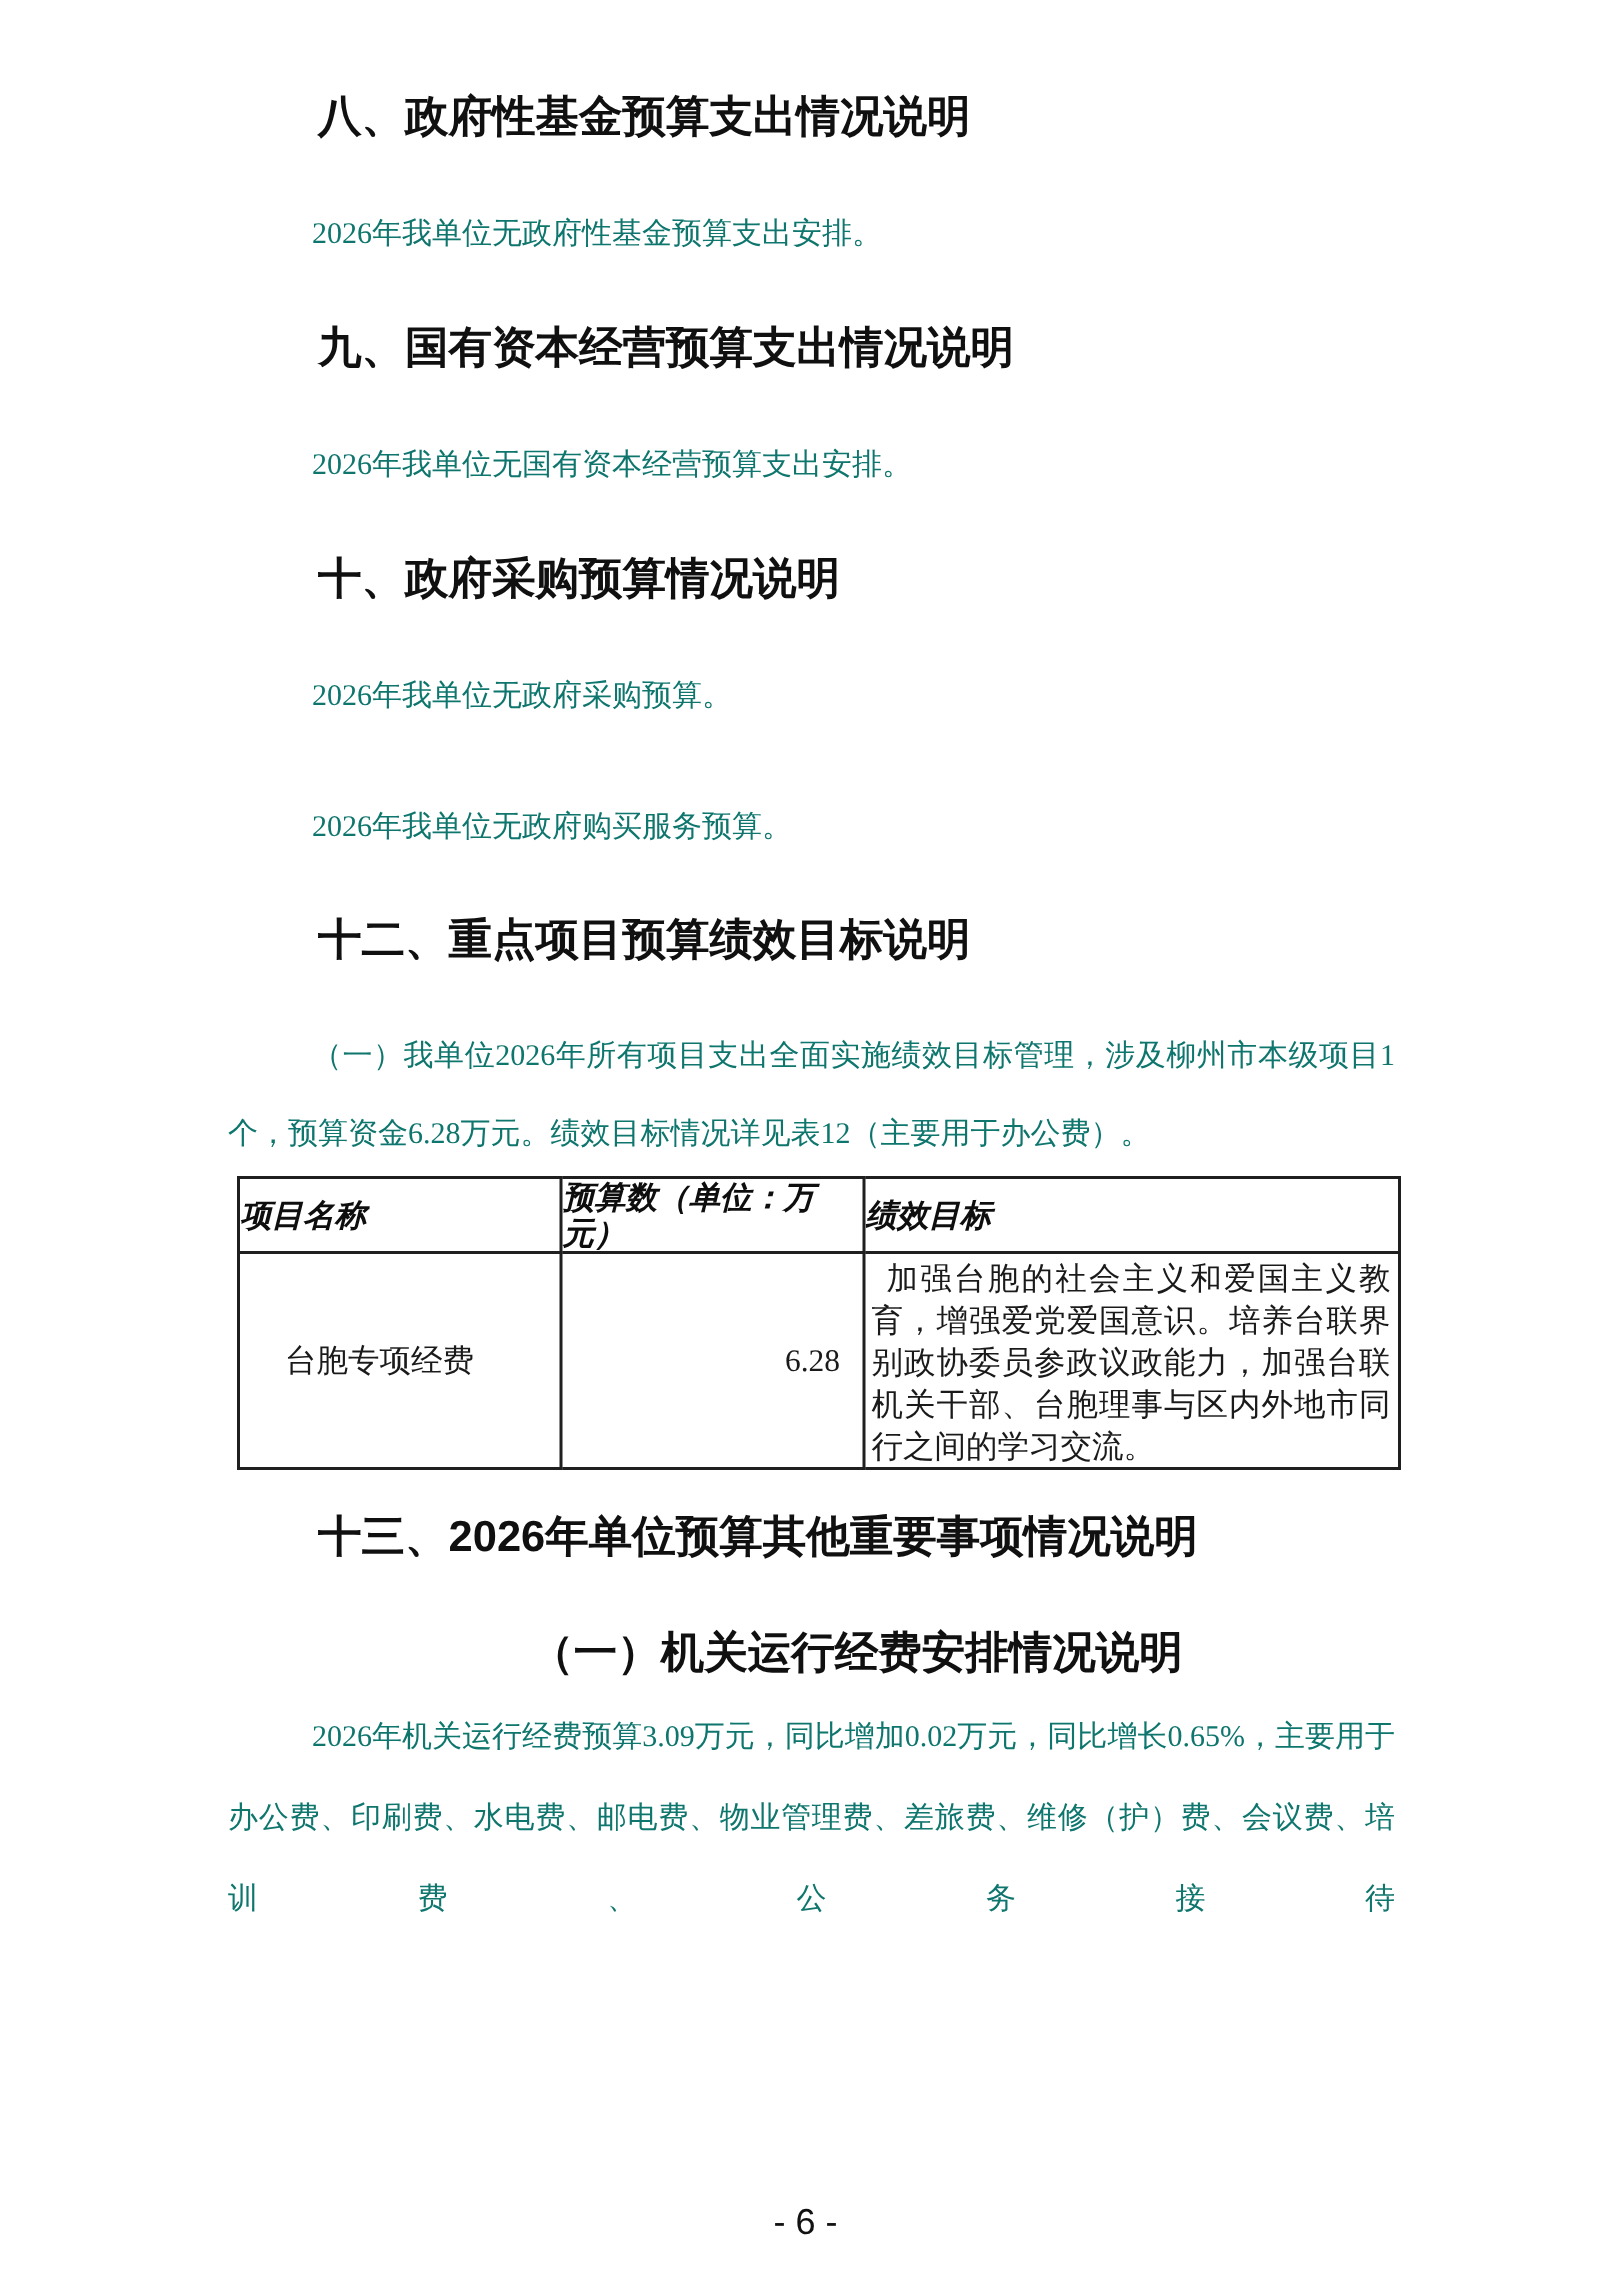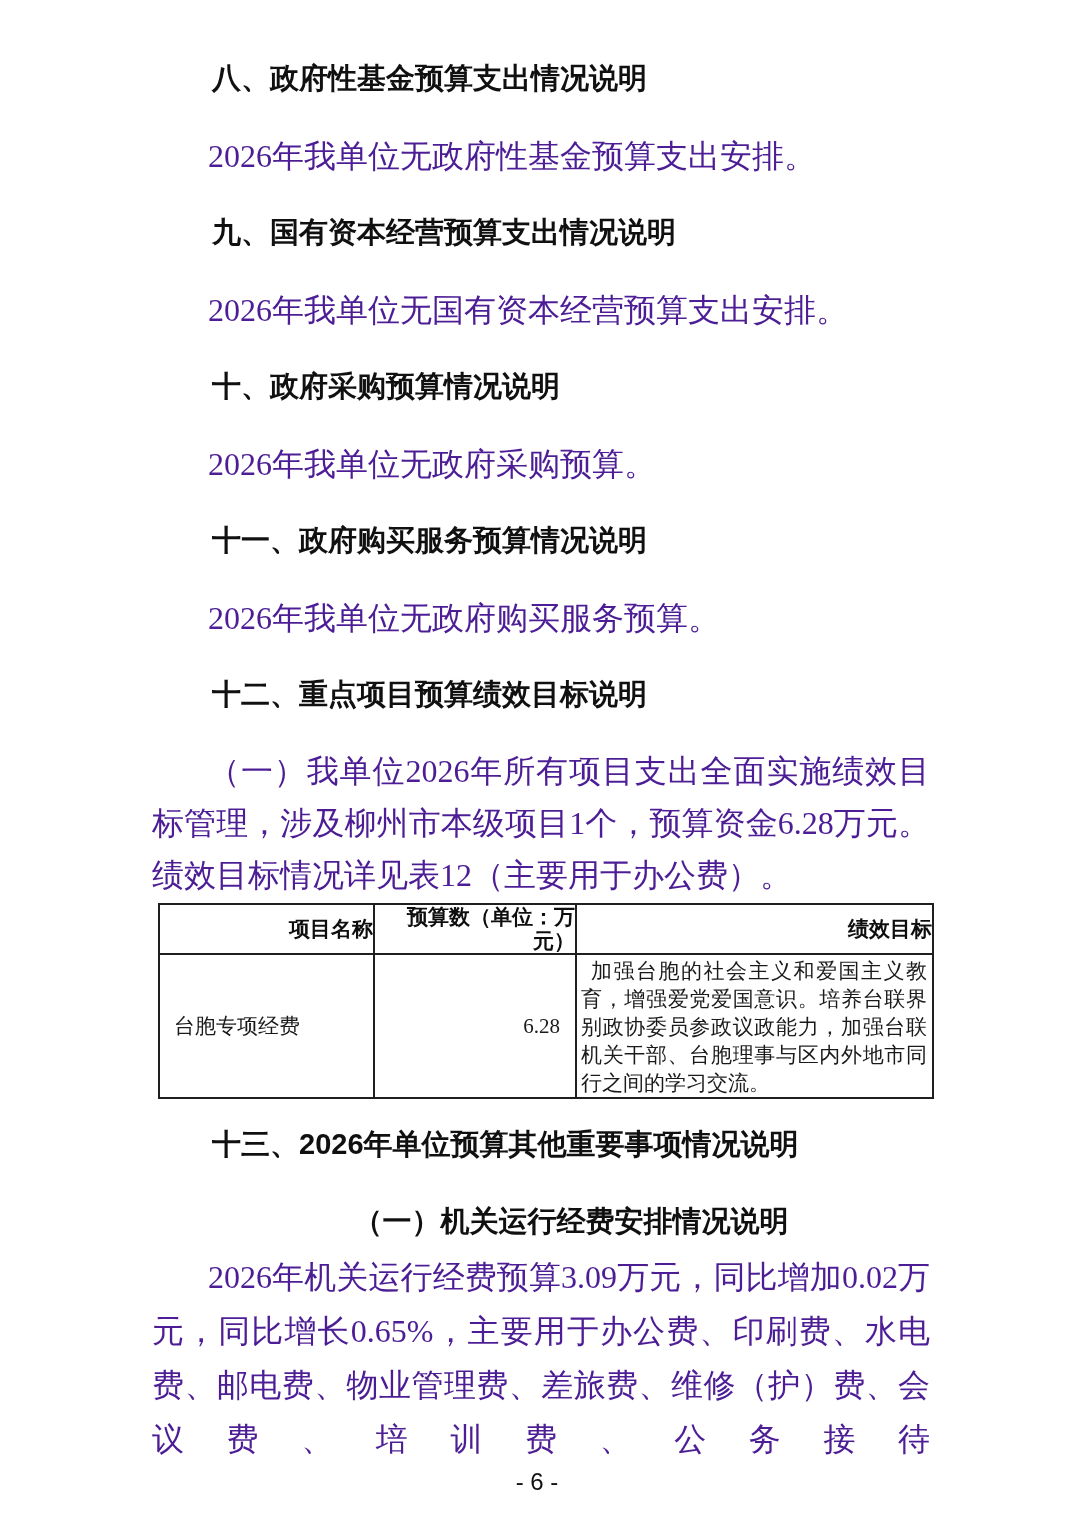--- a/index.html
+++ b/index.html
@@ -23,27 +23,27 @@
     font-weight: bold;
     font-size: 29px;
     line-height: 36px;
     margin: 31px 0 0 0;
     text-indent: 60px;
     color: #101010;
   }
   .h-first { margin-top: 0; }
   .h-13 { margin-top: 27px; }
   .p {
-    font-size: 32px;
+    font-size: 20px;
     line-height: 54px;
     margin: 33px 0 0 0;
     text-indent: 56px;
     text-align: justify;
     text-justify: inter-character;
-    color: #4c1d95;
+    color: #0f766e;
   }
   .p-multi { line-height: 52px; }
   .p-follow { margin-top: 0; line-height: 52px; }
   .p-last {
     margin-top: 8px;
     text-align-last: justify;
   }
   .sub {
     font-family: "Liberation Serif", "DejaVu Serif", serif;
     font-weight: bold;
@@ -62,35 +62,36 @@
   }
   .tbl th, .tbl td {
     border: 2px solid #1f1f1f;
     box-sizing: border-box;
     overflow: hidden;
   }
   .tbl thead th {
     height: 26px;
     font-size: 21px;
     font-weight: bold;
-    text-align: right;
+    text-align: left;
     line-height: 24px;
     padding: 0;
     color: #0e0e0e;
+    font-style: italic;
   }
   .tbl tbody td {
     height: 115px;
     font-size: 21px;
     vertical-align: middle;
     color: #1a1a1a;
   }
   .col-name  { width: 215px; }
   .col-budget{ width: 202px; }
   .col-target{ width: 357px; }
-  .cell-name   { padding-left: 14px; text-align: left; }
+  .cell-name   { padding-left: 30px; text-align: left; }
   .cell-budget { padding-right: 15px; text-align: right; }
   .cell-target {
     font-size: 20px;
     line-height: 28px;
     text-align: justify;
     text-justify: inter-character;
     vertical-align: top;
     padding: 2px 5px 0 4px;
     text-indent: 10px;
   }
@@ -112,21 +113,20 @@
 
   <h2 class="h h-first">八、政府性基金预算支出情况说明</h2>
   <p class="p">2026年我单位无政府性基金预算支出安排。</p>
 
   <h2 class="h">九、国有资本经营预算支出情况说明</h2>
   <p class="p">2026年我单位无国有资本经营预算支出安排。</p>
 
   <h2 class="h">十、政府采购预算情况说明</h2>
   <p class="p">2026年我单位无政府采购预算。</p>
 
-  <h2 class="h">十一、政府购买服务预算情况说明</h2>
   <p class="p">2026年我单位无政府购买服务预算。</p>
 
   <h2 class="h">十二、重点项目预算绩效目标说明</h2>
   <p class="p p-multi">（一）我单位2026年所有项目支出全面实施绩效目标管理，涉及柳州市本级项目1个，预算资金6.28万元。绩效目标情况详见表12（主要用于办公费）。</p>
 
   <table class="tbl">
     <colgroup>
       <col class="col-name">
       <col class="col-budget">
       <col class="col-target">

